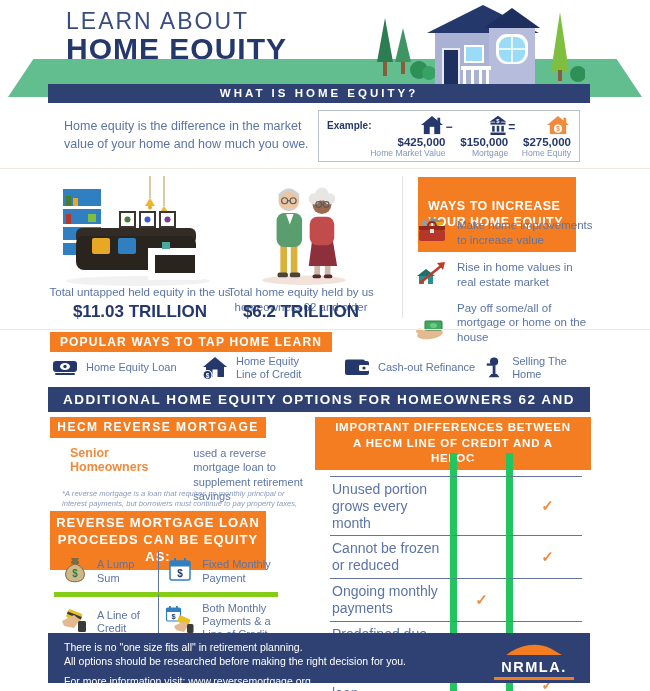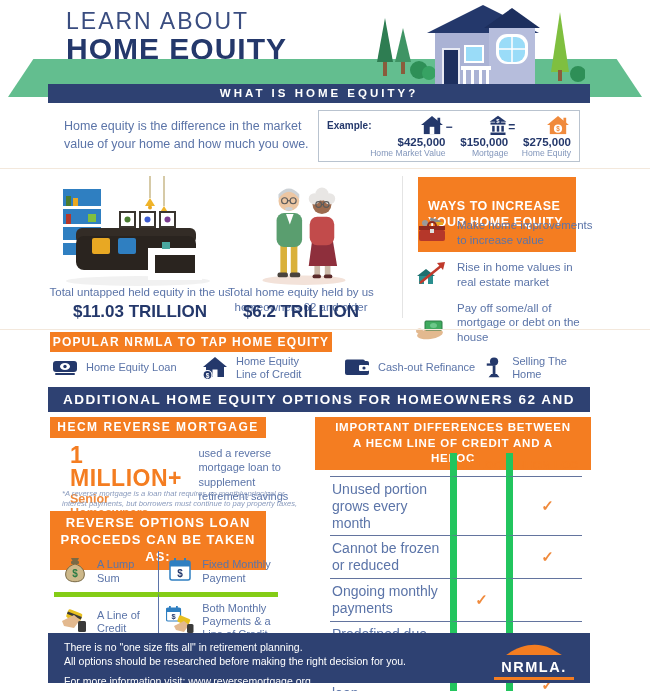--- a/index.html
+++ b/index.html
@@ -284,27 +284,27 @@
     </div>
     <div class="way-item">
       <span class="wicon">
         <svg width="32" height="22" viewBox="0 0 32 22">
           <ellipse cx="14" cy="16" rx="13" ry="5" fill="#e3b98f" transform="rotate(-8 14 16)"></ellipse>
           <ellipse cx="3.5" cy="13" rx="3.5" ry="2.5" fill="#e3b98f"></ellipse>
           <rect x="9" y="3" width="17" height="9" rx="1" fill="#3faa5f" stroke="#2d7d46" stroke-width="1"></rect>
           <ellipse cx="17.5" cy="7.5" rx="3.5" ry="2.5" fill="#6cc88a"></ellipse>
         </svg>
       </span>
-      <span class="wtxt">Pay off some/all of mortgage or debt on the house</span>
+      <span class="wtxt">Pay off some/all of mortgage or home on the house</span>
     </div>
   </div>
 
   <div class="sep-line" style="top:329px;"></div>
 
-  <div class="banner banner-popular">POPULAR NRMLA TO TAP HOME EQUITY</div>
+  <div class="banner banner-popular">POPULAR WAYS TO TAP HOME LEARN</div>
   <div class="tap-row">
     <div class="tap-item tap-1">
       <svg width="26" height="16" viewBox="0 0 26 16">
         <rect x="1" y="1" width="24" height="11" rx="3" fill="#24386b"></rect>
         <rect x="3" y="13" width="20" height="2" rx="1" fill="#24386b"></rect>
         <ellipse cx="13" cy="6.5" rx="5" ry="3.5" fill="#ffffff"></ellipse>
         <circle cx="13" cy="6.5" r="1.7" fill="#24386b"></circle>
       </svg>
       <span class="ttxt">Home Equity Loan</span>
     </div>
@@ -336,28 +336,27 @@
       </svg>
       <span class="ttxt">Selling The Home</span>
     </div>
   </div>
 
   <div class="banner banner-additional">ADDITIONAL HOME EQUITY OPTIONS FOR HOMEOWNERS 62 AND OVER</div>
 
   <div class="banner banner-hecm">HECM REVERSE MORTGAGE</div>
   <div class="million-row">
     <div>
-      <div class="million-val">1 MILLION+</div>
       <div class="million-lbl">Senior Homeowners</div>
     </div>
     <div class="million-txt">used a reverse mortgage loan to supplement retirement savings</div>
   </div>
   <div class="footnote">*A reverse mortgage is a loan that requires no monthly principal or interest payments, but borrowers must continue to pay property taxes, insurance, and maintain the home.</div>
 
-  <div class="banner banner-proceeds">REVERSE OPTIONS LOAN PROCEEDS CAN BE TAKEN AS:</div>
+  <div class="banner banner-proceeds">REVERSE MORTGAGE LOAN PROCEEDS CAN BE EQUITY AS:</div>
   <div class="proceeds-grid">
     <div class="pcell">
       <span class="picon">
         <svg width="24" height="27" viewBox="0 0 24 27">
           <polygon points="8,2 16,2 14,6 10,6" fill="#7a6a45"></polygon>
           <rect x="8" y="5" width="8" height="3" rx="1" fill="#7a6a45"></rect>
           <path d="M12 8 C4 10 1 17 3.5 22 C6 27 18 27 20.5 22 C23 17 20 10 12 8 Z" fill="#cdb88a" stroke="#7a6a45" stroke-width="1"></path>
           <text x="12" y="21" text-anchor="middle" font-size="10" font-weight="bold" fill="#2d7d46">$</text>
         </svg>
       </span>

